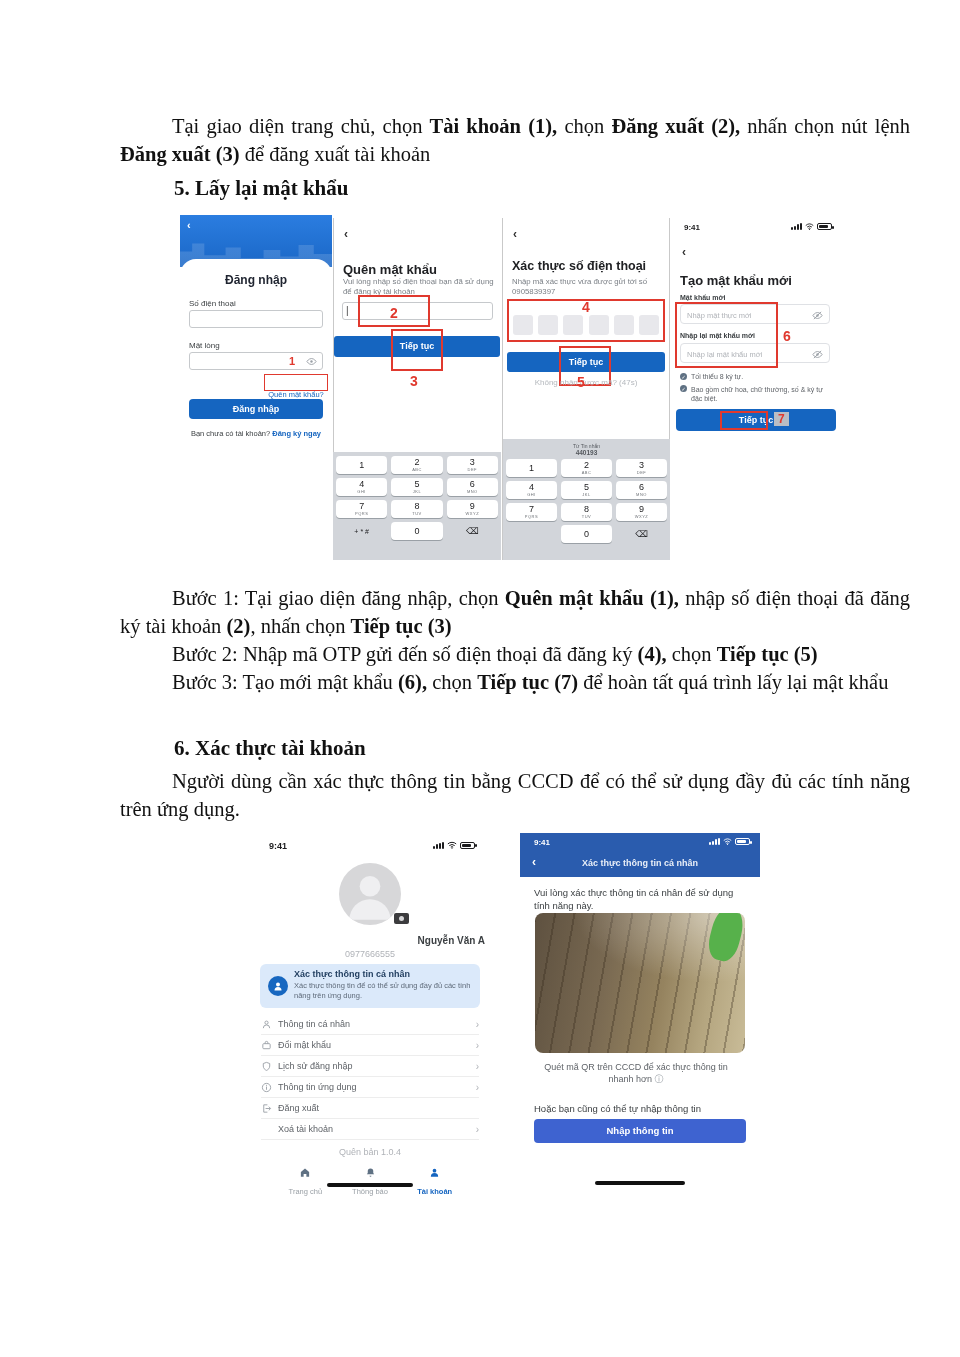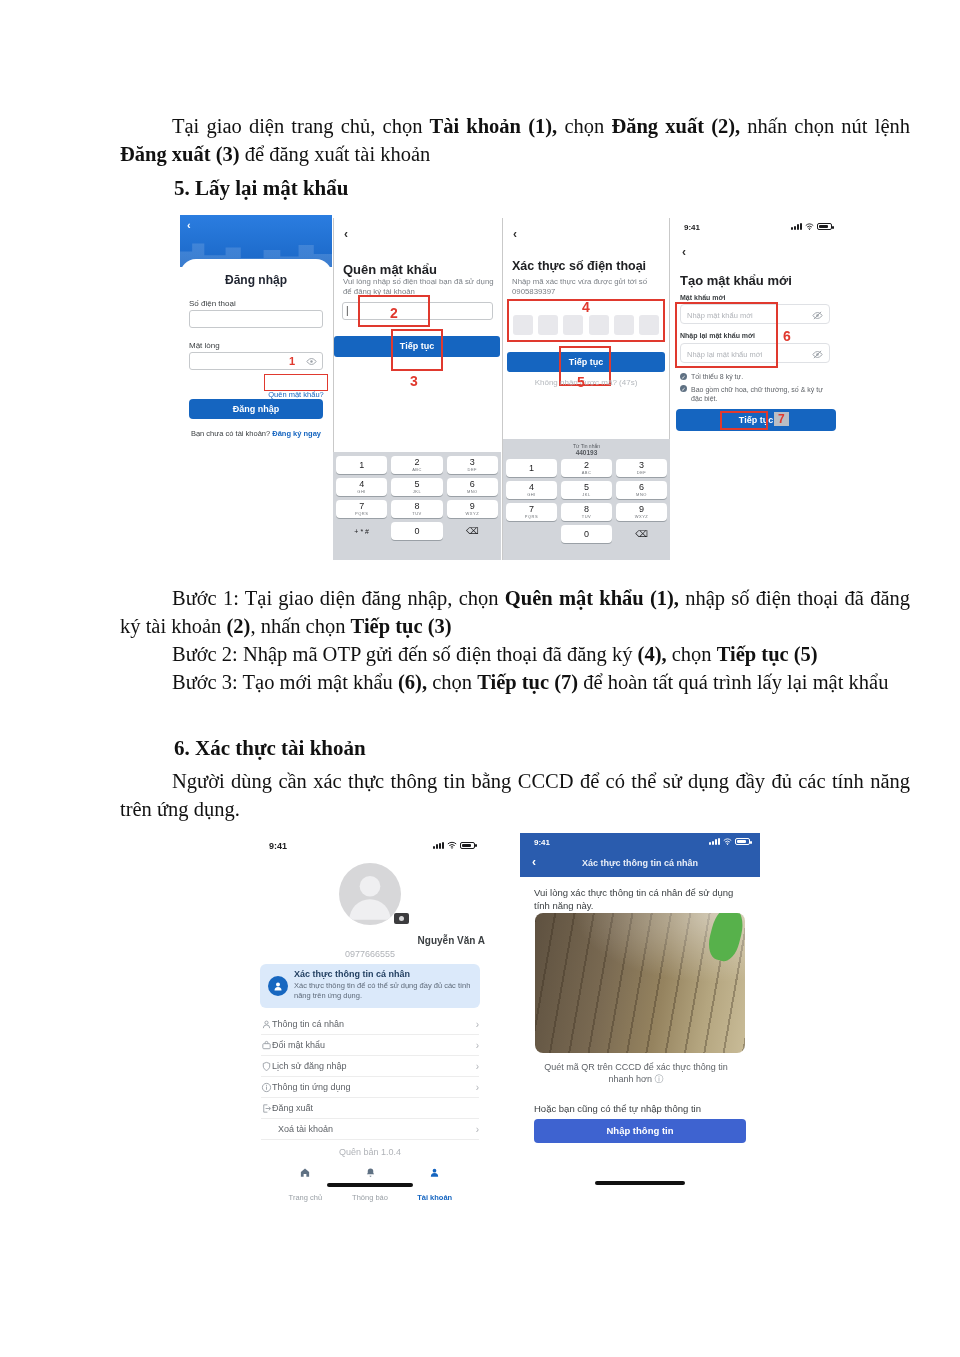--- a/index.html
+++ b/index.html
@@ -59,27 +59,27 @@
              linear-gradient(0deg, rgba(255,255,255,.14), rgba(255,255,255,.14)); 
             clip-path:polygon(0 100%,0 40%,8% 40%,8% 10%,16% 10%,16% 55%,30% 55%,30% 25%,40% 25%,40% 65%,55% 65%,55% 35%,66% 35%,66% 60%,78% 60%,78% 15%,88% 15%,88% 50%,100% 50%,100% 100%); }
   .p1-card { position:absolute; left:0; right:0; top:44px; bottom:0; background:#fff;
              border-radius:16px 16px 0 0; }
 
   
   .otp { width:20px; height:20px; background:#e8e8ec; border-radius:3px; }
 
   
   .menurow { position:absolute; left:6px; right:6px; height:21px; border-bottom:1px solid #ededed;
-             display:flex; align-items:center; font-size:9px; color:#5f6368; }
+             display:flex; align-items:center; font-size:9px; color:#5f6368; gap:6px; }
   .menurow .chev { margin-left:auto; color:#b0b3b8; font-size:10px; }
   .micon { width:11px; height:11px; flex:0 0 auto; }
 
   
   .tabbar { position:absolute; display:flex; justify-content:space-between; }
-  .tab { display:flex; flex-direction:column; align-items:center; gap:15px; width:70px; }
+  .tab { display:flex; flex-direction:column; align-items:center; gap:9px; width:70px; }
   .tab .tlabel { font-size:7.5px; color:#9aa0a6; }
   .tab.active .tlabel { color:#1565c0; font-weight:bold; }
   .homebar { position:absolute; height:4px; background:#111; border-radius:2px; }
 
   
   .pb-header { position:absolute; left:0; right:0; top:0; height:44px; background:#2a5cae; }
   .wood { position:absolute; border-radius:8px; overflow:hidden;
           background:
            radial-gradient(120% 90% at 85% 0%, rgba(255,255,255,.45), rgba(255,255,255,0) 55%),
            repeating-linear-gradient(100deg, rgba(48,36,22,.30) 0px, rgba(48,36,22,.30) 2px, rgba(0,0,0,0) 2px, rgba(0,0,0,0) 19px),
@@ -286,21 +286,21 @@
       <svg width="9" height="7" viewBox="0 0 12 9">
           <path d="M1 3.2A7.5 7.5 0 0 1 11 3.2M2.8 5.2a5 5 0 0 1 6.4 0M4.6 7a2.4 2.4 0 0 1 2.8 0" fill="none" stroke="#1c1c1e" stroke-width="1.2"></path>
           <circle cx="6" cy="8.2" r=".8" fill="#1c1c1e"></circle>
         </svg>
       <span class="batt"></span>
     </div>
     <span class="backch" style="left:12px;top:30px;font-size:12px;">‹</span>
     <div style="position:absolute;left:10px;top:58px;font-size:13px;font-weight:bold;color:#202124;">Tạo mật khẩu mới</div>
     <div class="fieldlabel" style="left:10px;top:79px;font-size:7px;font-weight:bold;">Mật khẩu mới</div>
     <div class="inputbox" style="left:10px;right:10px;top:89px;height:20px;border-radius:4px;border-color:#dfe1e5;">
-      <span class="placeholder" style="left:6px;top:6px;">Nhập mật khẩu mới</span>
+      <span class="placeholder" style="left:6px;top:6px;">Nhập mật thực mới</span>
       <svg class="eye" style="right:6px;top:5px;" viewBox="0 0 24 24">
           <path d="M2 12s4-6.5 10-6.5S22 12 22 12s-4 6.5-10 6.5S2 12 2 12z" fill="none" stroke="#9aa0a6" stroke-width="2"></path>
           <circle cx="12" cy="12" r="2.6" fill="#9aa0a6"></circle>
           <line x1="4" y1="20" x2="20" y2="4" stroke="#9aa0a6" stroke-width="2"></line>
         </svg>
     </div>
     <div class="fieldlabel" style="left:10px;top:117px;font-size:7px;font-weight:bold;">Nhập lại mật khẩu mới</div>
     <div class="inputbox" style="left:10px;right:10px;top:128px;height:20px;border-radius:4px;border-color:#dfe1e5;">
       <span class="placeholder" style="left:6px;top:6px;">Nhập lại mật khẩu mới</span>
       <svg class="eye" style="right:6px;top:5px;" viewBox="0 0 24 24">

